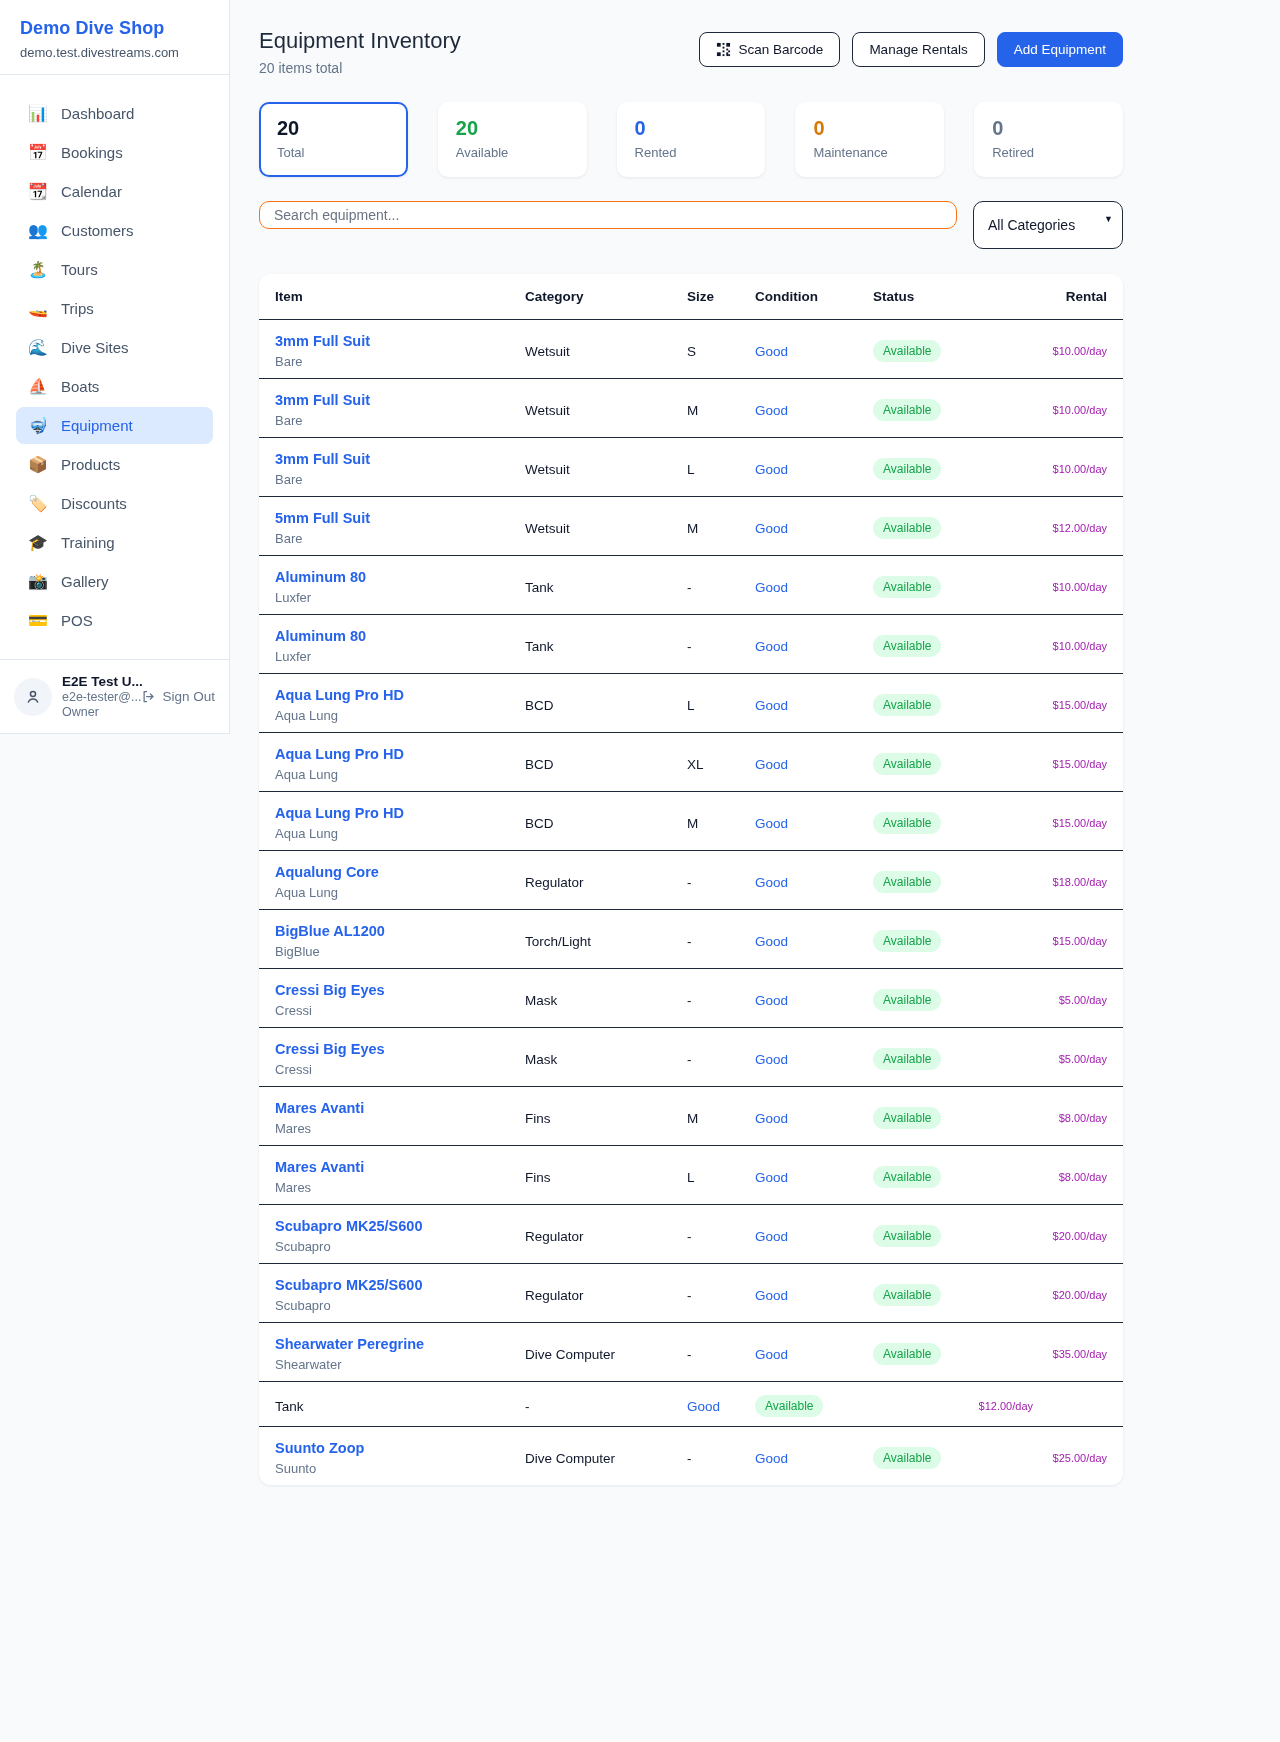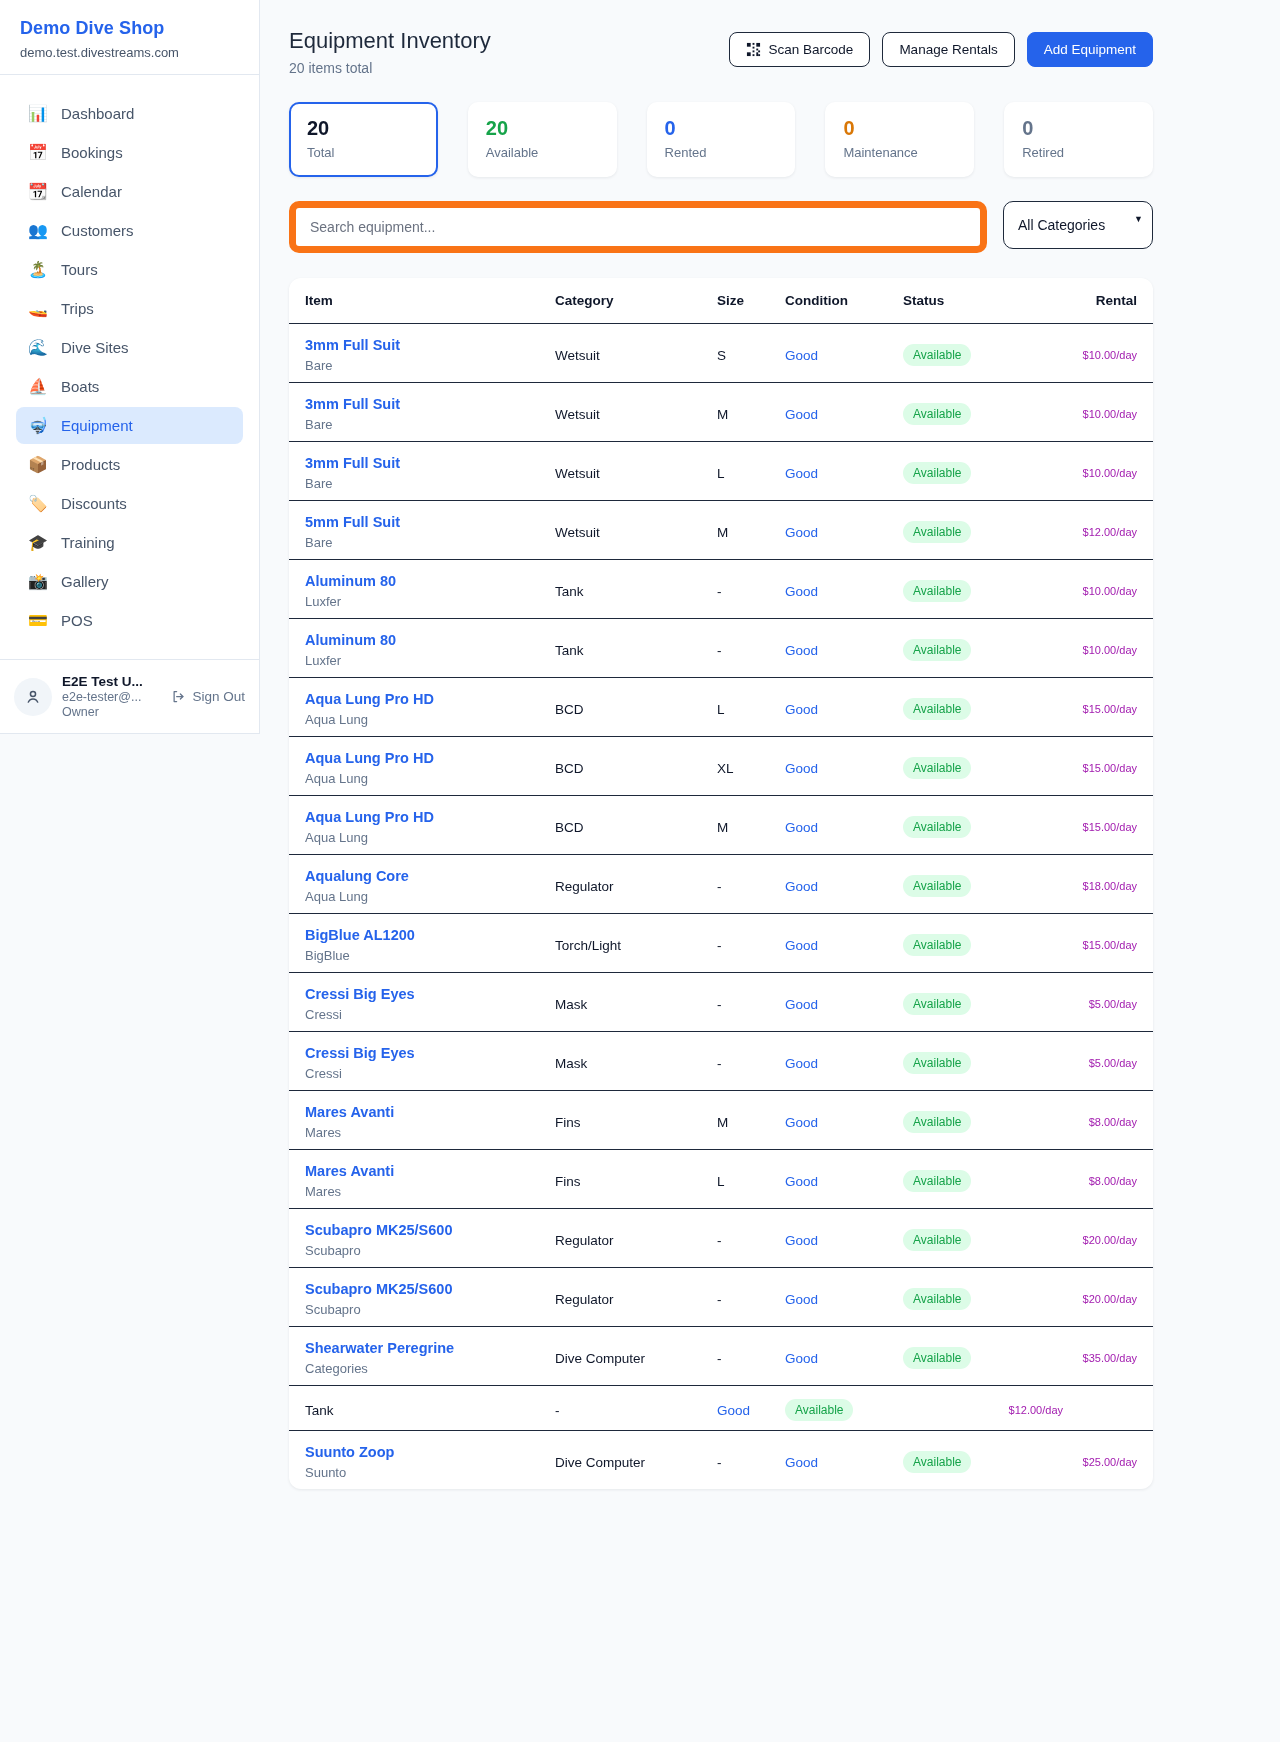--- a/index.html
+++ b/index.html
@@ -7,21 +7,21 @@
   body {
     min-height:1742px;
     background:#f8fafc;
     font-family:"Liberation Sans","DejaVu Sans",sans-serif;
     color:#0f172a;
   }
   .app { display:flex; align-items:flex-start; width:1280px; }
 
   
   .sidebar {
-    width:260px; background:#fff; border-right:1px solid #e2e8f0;
+    width:230px; background:#fff; border-right:1px solid #e2e8f0;
     border-bottom:1px solid #e2e8f0; flex-shrink:0;
   }
   .brand { padding:18px 20px 14px 20px; border-bottom:1px solid #e2e8f0; }
   .brand-title { color:#2563eb; font-size:18px; font-weight:700; letter-spacing:.1px; }
   .brand-domain { color:#475569; font-size:13px; margin-top:6px; }
   .nav { padding:18px 0; }
   .nav-item {
     display:flex; align-items:center; gap:13px;
     margin:2px 16px; padding:9px 12px; border-radius:8px;
     color:#475569; font-size:15px; cursor:pointer;
@@ -62,21 +62,21 @@
     flex:1; background:#fff; border-radius:10px; padding:13px 16px 15px 16px;
     box-shadow:0 1px 3px rgba(15,23,42,.08); border:2px solid transparent; cursor:pointer;
   }
   .stat-card.selected { border-color:#2563eb; }
   .stat-value { font-size:20px; font-weight:700; }
   .stat-label { font-size:13px; color:#64748b; margin-top:5px; }
 
   
   .filters { display:flex; gap:16px; margin-bottom:25px; }
   .search-input {
-    flex:1; height:52px; border:7px solid #f97316; border-radius:10px;
+    flex:1; height:28px; border:1px solid #f97316; border-radius:10px;
     padding:0 14px; font-size:14px; font-family:inherit; color:#0f172a; background:#fff; outline:none;
   }
   .search-input::placeholder { color:#6b7280; }
   .select-wrap { position:relative; width:150px; }
   .select-wrap select {
     width:100%; height:48px; appearance:none; -webkit-appearance:none;
     border:1px solid #1e293b; border-radius:10px; background:#fff;
     padding:0 26px 0 14px; font-size:14px; font-family:inherit; color:#0f172a; cursor:pointer;
   }
   .select-chevron { position:absolute; right:10px; top:13px; font-size:9px; color:#0f172a; pointer-events:none; }
@@ -451,21 +451,21 @@
     </div>
     <div class="td-cat">Regulator</div>
     <div class="td-size">-</div>
     <div class="td-cond">Good</div>
     <div><span class="badge">Available</span></div>
     <div class="td-rental">$20.00/day</div>
   </div>
             <div class="t-grid t-row">
     <div>
       <div class="item-name">Shearwater Peregrine</div>
-      <div class="item-brand">Categories</div>
+      <div class="item-brand">Shearwater</div>
     </div>
     <div class="td-cat">Dive Computer</div>
     <div class="td-size">-</div>
     <div class="td-cond">Good</div>
     <div><span class="badge">Available</span></div>
     <div class="td-rental">$35.00/day</div>
   </div>
             <div class="t-grid t-row">
     <div class="td-cat">Tank</div>
     <div class="td-size">-</div>

